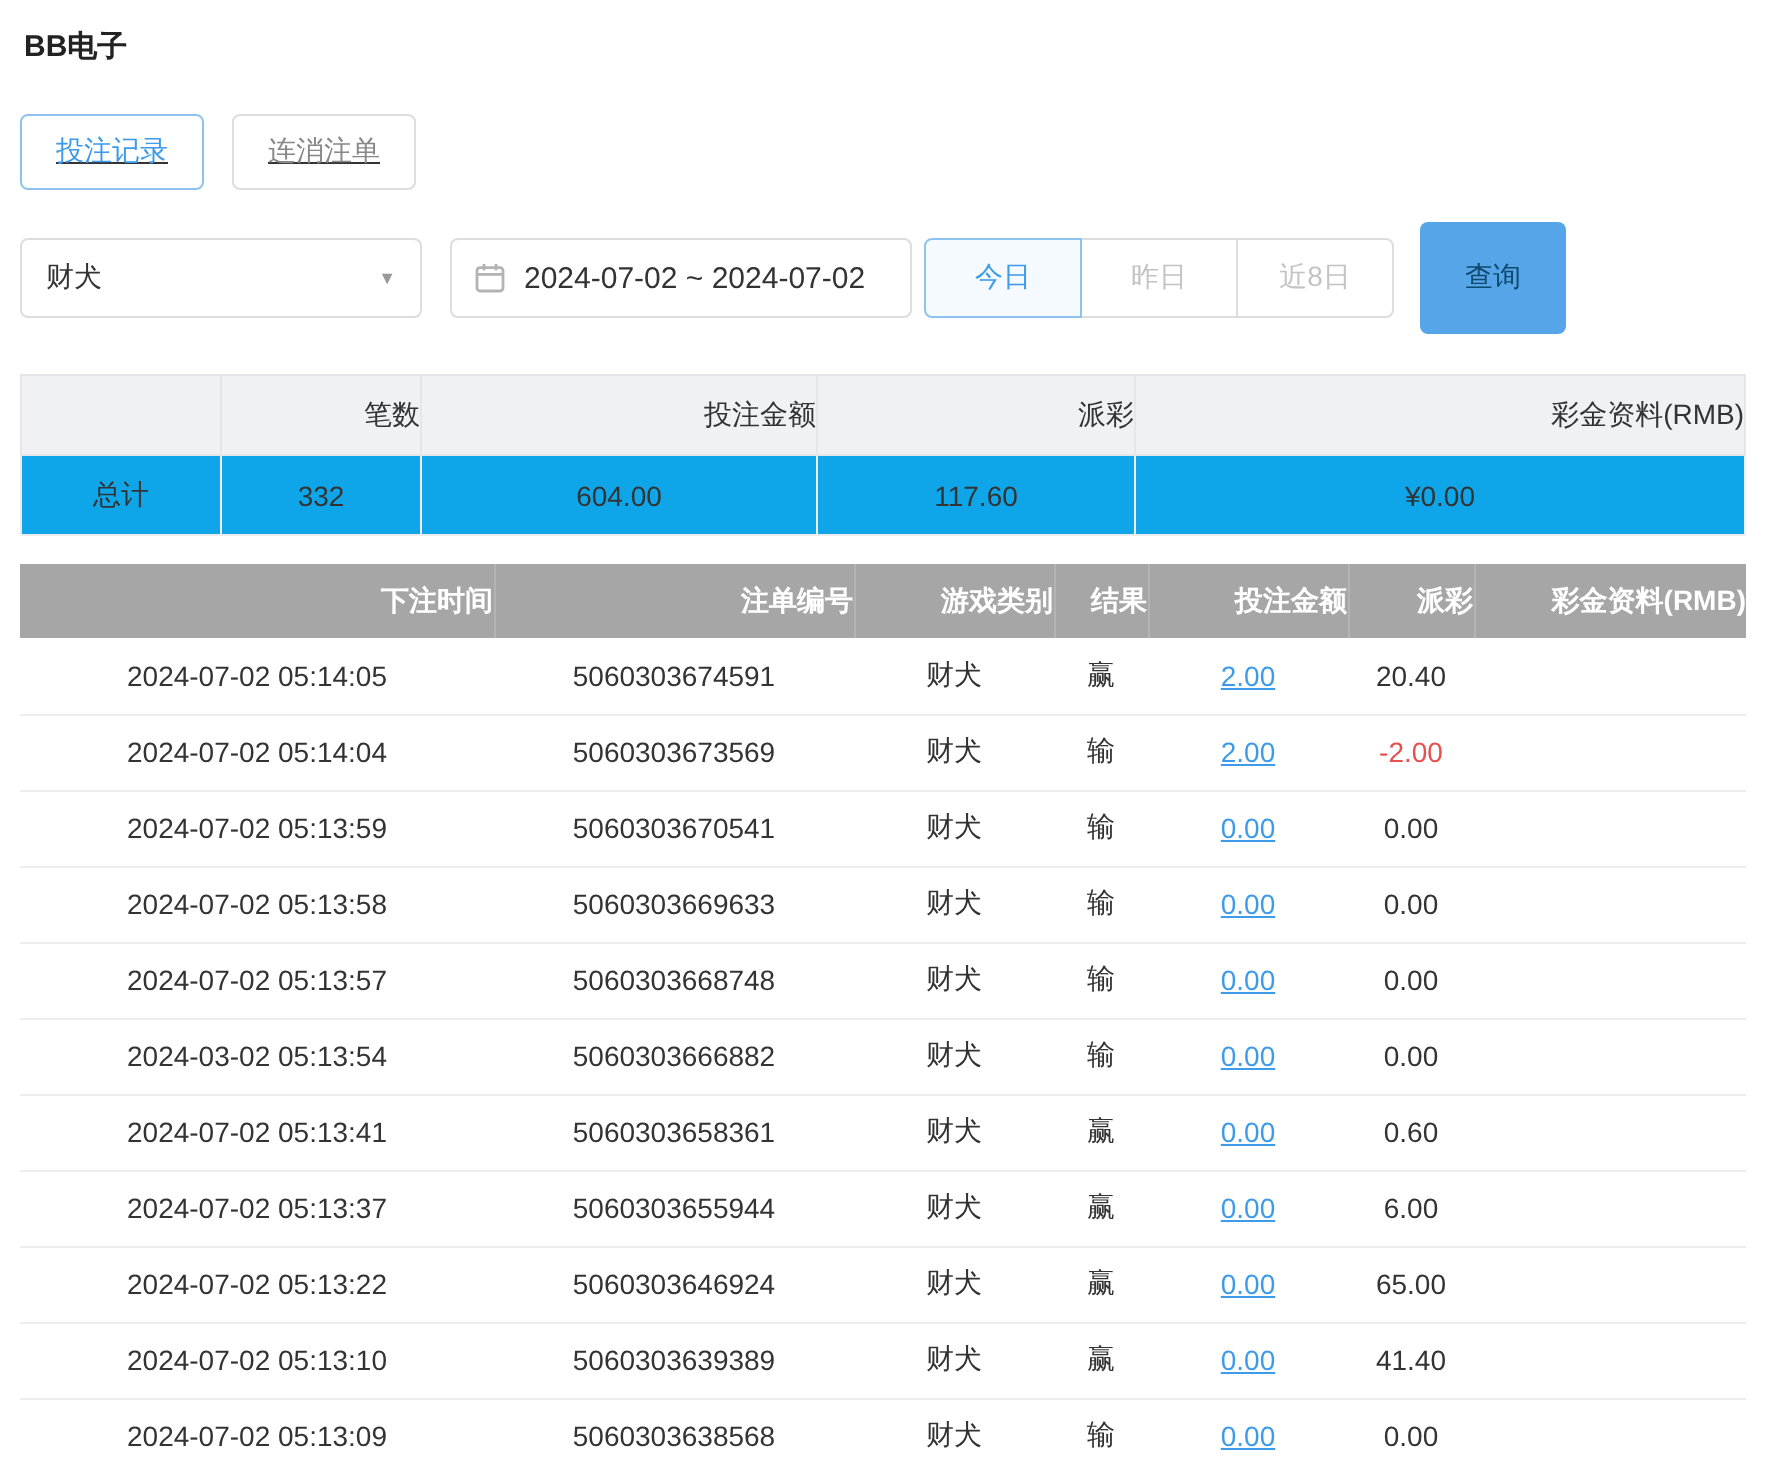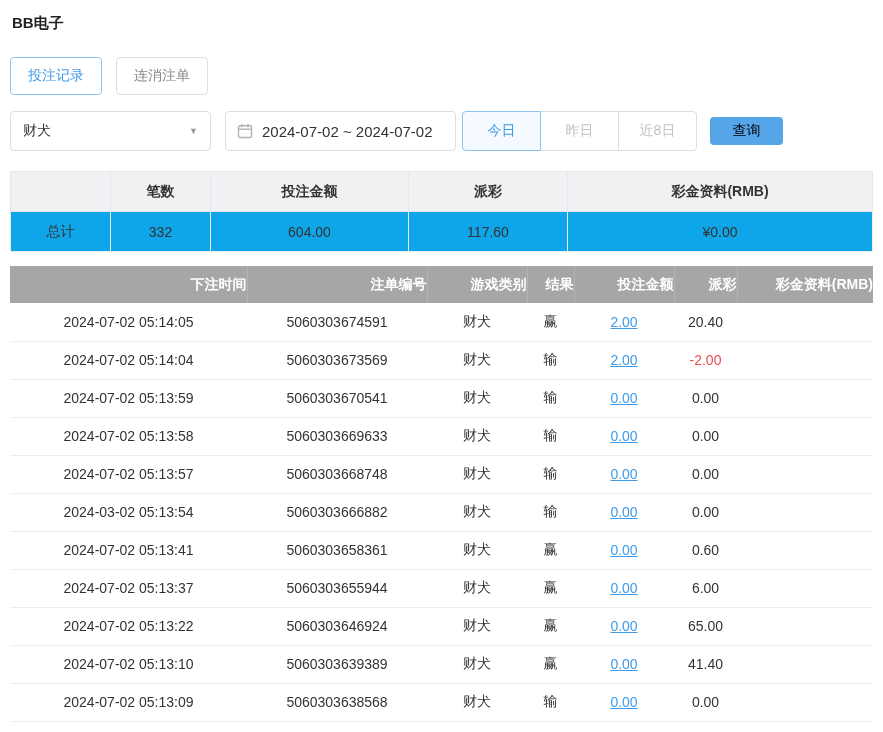--- a/index.html
+++ b/index.html
@@ -9,21 +9,21 @@
     font-family: "Liberation Sans", sans-serif;
   }
   .page { padding: 0 10px; }
 
   .page-title {
     font-size: 15px; font-weight: bold; color: #222;
     padding: 14px 0 0 2px; margin-bottom: 24px;
   }
 
   
-  .tabs { display: flex; gap: 14px; margin-bottom: 16px; }
+  .tabs { display: flex; gap: 14px; margin-bottom: 16px; text-decoration: underline; }
   .tab {
     font-size: 14px; padding: 9px 17px; border-radius: 4px;
     border: 1px solid #ddd; background: #fff; color: #888; cursor: pointer;
     font-family: inherit;
   }
   .tab.active {
     border-color: var(--accent-border, #8fc3ef);
     color: var(--accent, #3d9be9);
   }
 
@@ -49,34 +49,34 @@
     font-family: inherit;
   }
   .quick:first-child { margin-left: 0; border-radius: 4px 0 0 4px; }
   .quick:last-child { border-radius: 0 4px 4px 0; }
   .quick.active {
     color: var(--accent, #3d9be9);
     border-color: var(--accent-border, #8fc3ef);
     background: #f4faff; position: relative; z-index: 1;
   }
   .search-btn {
-    width: 73px; height: 28px; border: none; border-radius: 4px;
-    background: var(--primary-button-bg, #56a5e8); color: #000000;
+    width: 73px; height: 56px; border: none; border-radius: 4px;
+    background: var(--primary-button-bg, #56a5e8); color: #0c4a6e;
     font-size: 14px; cursor: pointer; font-family: inherit;
   }
 
   
   .summary-table {
     width: 100%; border-collapse: collapse; table-layout: fixed;
     font-size: 14px; margin-bottom: 14px;
   }
   .summary-table th {
     background: var(--summary-header-bg, #eff1f3); height: 40px;
-    font-weight: bold; color: #333; border: 1px solid #e4e6e9;
-    text-align: center;
+    font-weight: normal; color: #333; border: 1px solid #e4e6e9;
+    text-align: right;
   }
   .summary-table td {
     height: 40px; text-align: center; background: #0ea5e9;
     border: 1px solid #ededed;
   }
 
   
   .bet-table {
     width: 100%; border-collapse: collapse; table-layout: fixed;
     font-size: 14px;

